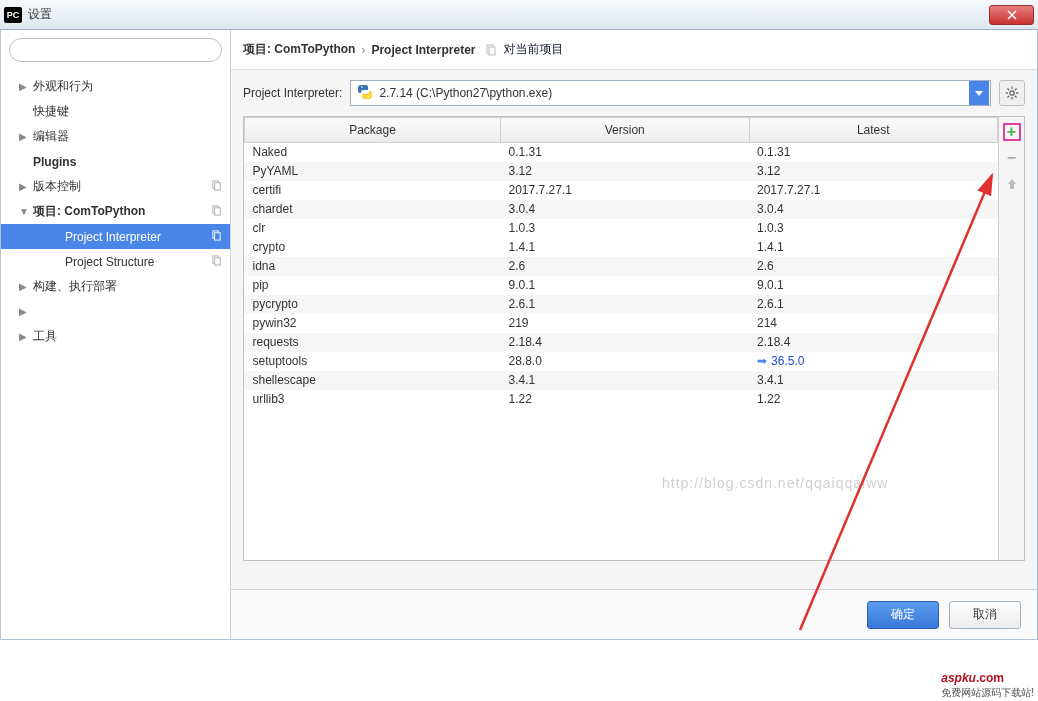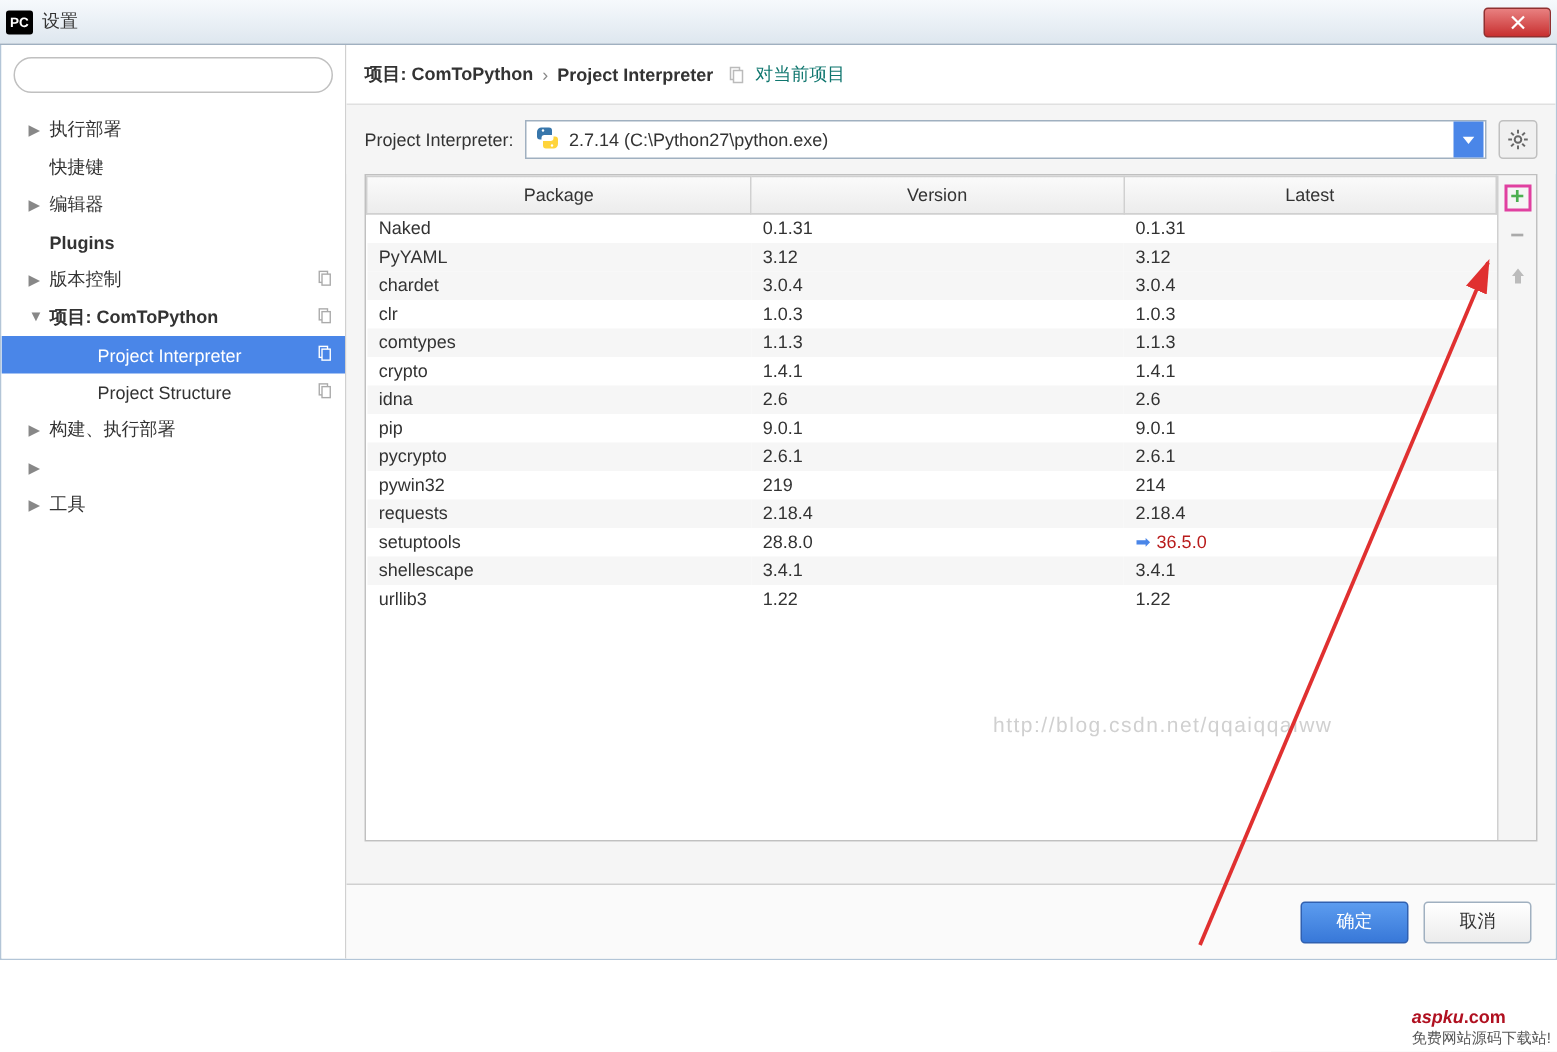--- a/index.html
+++ b/index.html
@@ -21,35 +21,35 @@
 .tree-item .label { flex: 1; }
 .tree-item .copy-icon { color: #aaa; font-size: 11px; }
 .tree-item.bold .label { font-weight: bold; }
 .tree-item.selected { background: #4a86e8; color: #fff; }
 .tree-item.selected .copy-icon, .tree-item.selected .arrow { color: #fff; }
 .content { flex: 1; display: flex; flex-direction: column; background: #f5f5f5; }
 .breadcrumb { height: 40px; display: flex; align-items: center; padding: 0 12px; background: #fff; border-bottom: 1px solid #e0e0e0; gap: 6px; }
 .breadcrumb .crumb { font-weight: bold; color: #333; }
 .breadcrumb .sep { color: #888; }
 .breadcrumb .tag-icon { color: #bbb; margin-left: 4px; display: inline-flex; align-items: center; }
-.breadcrumb .current-proj { color: #0f766e; }
+.breadcrumb .current-proj { color: #0f172a; }
 .interpreter-row { display: flex; align-items: center; padding: 10px 12px; background: #f5f5f5; gap: 8px; }
 .interpreter-row .label { color: #333; }
 .interpreter-select { flex: 1; height: 26px; border: 1px solid #a0b0c0; background: #fff; display: flex; align-items: center; padding: 0 6px; position: relative; }
 .interpreter-select .py-icon { width: 16px; margin-right: 6px; color: #ffcf00; }
 .interpreter-select .text { flex: 1; color: #333; }
 .interpreter-select .drop-btn { width: 20px; height: 24px; background: #4a86e8; color: #fff; display: flex; align-items: center; justify-content: center; margin: 0 -5px 0 4px; cursor: pointer; }
 .gear-btn { width: 26px; height: 26px; border: 1px solid #c0c0c0; background: #f0f0f0; display: flex; align-items: center; justify-content: center; cursor: pointer; color: #666; border-radius: 3px; }
 .table-area { flex: 1; display: flex; margin: 0 12px 10px 12px; border: 1px solid #c0c0c0; background: #fff; }
 .table-scroll { flex: 1; overflow: auto; position: relative; }
 .pkg-table { width: 100%; border-collapse: collapse; }
 .pkg-table th { background: linear-gradient(to bottom, #fafafa, #ececec); border: 1px solid #d0d0d0; padding: 5px 20px; text-align: center; font-weight: normal; color: #333; }
 .pkg-table td { padding: 2px 8px; color: #333; height: 19px; }
 .pkg-table tr.odd td { background: #f6f6f6; }
-.pkg-table .latest-update { color: #b91c1c; }
+.pkg-table .latest-update { color: #1d4ed8; }
 .pkg-table .upd-arrow { color: #4a86e8; margin-right: 4px; }
 .table-actions { width: 26px; background: #f5f5f5; border-left: 1px solid #d0d0d0; display: flex; flex-direction: column; align-items: center; padding-top: 6px; gap: 8px; }
 .act-btn { width: 18px; height: 18px; display: flex; align-items: center; justify-content: center; color: #aaa; cursor: pointer; font-size: 16px; font-weight: bold; }
 .act-btn.add { color: #4caf50; border: 2px solid #e040a0; }
 .footer { height: 50px; border-top: 1px solid #d0d0d0; background: #fafafa; display: flex; align-items: center; justify-content: flex-end; padding: 0 16px; gap: 10px; margin-top: 18px; }
 .btn { min-width: 72px; height: 28px; border: 1px solid #a0b0c0; border-radius: 3px; background: linear-gradient(to bottom, #fff, #ececec); cursor: pointer; color: #333; }
 .btn.primary { background: linear-gradient(to bottom, #5c9cef, #3878d8); color: #fff; border: 1px solid #3060b0; }
 .watermark-url { position: absolute; left: 370px; top: 358px; color: #d0d0d0; font-size: 14px; pointer-events: none; letter-spacing: 1px; margin-left: 48px; }
 .annot-arrow { position: absolute; pointer-events: none; }
 .bottom-logo { position: absolute; right: 4px; bottom: 4px; color: #b01020; font-weight: bold; font-style: italic; font-size: 26px; }
@@ -76,21 +76,21 @@
         <svg width="12" height="12" viewBox="0 0 12 12">
             <circle cx="5" cy="5" r="3.5" stroke="#999" stroke-width="1.2" fill="none"></circle>
             <line x1="8" y1="8" x2="11" y2="11" stroke="#999" stroke-width="1.2"></line>
           </svg>
       </span>
       <input class="search-input" placeholder="" style="">
     </div>
     <div class="tree" id="tree">
         <div class="tree-item">
           <span class="arrow">▶</span>
-          <span class="label">执行部署</span>
+          <span class="label">外观和行为</span>
         </div>
         <div class="tree-item">
           <span class="arrow"></span>
           <span class="label">快捷键</span>
         </div>
         <div class="tree-item">
           <span class="arrow">▶</span>
           <span class="label">编辑器</span>
         </div>
         <div class="tree-item bold">
@@ -206,34 +206,34 @@
               <tr>
                 <td>Naked</td>
                 <td>0.1.31</td>
                 <td>0.1.31</td>
               </tr>
               <tr class="odd">
                 <td>PyYAML</td>
                 <td>3.12</td>
                 <td>3.12</td>
               </tr>
+              <tr>
+                <td>certifi</td>
+                <td>2017.7.27.1</td>
+                <td>2017.7.27.1</td>
+              </tr>
               <tr class="odd">
                 <td>chardet</td>
                 <td>3.0.4</td>
                 <td>3.0.4</td>
               </tr>
               <tr>
                 <td>clr</td>
                 <td>1.0.3</td>
                 <td>1.0.3</td>
-              </tr>
-              <tr class="odd">
-                <td>comtypes</td>
-                <td>1.1.3</td>
-                <td>1.1.3</td>
               </tr>
               <tr>
                 <td>crypto</td>
                 <td>1.4.1</td>
                 <td>1.4.1</td>
               </tr>
               <tr class="odd">
                 <td>idna</td>
                 <td>2.6</td>
                 <td>2.6</td>

